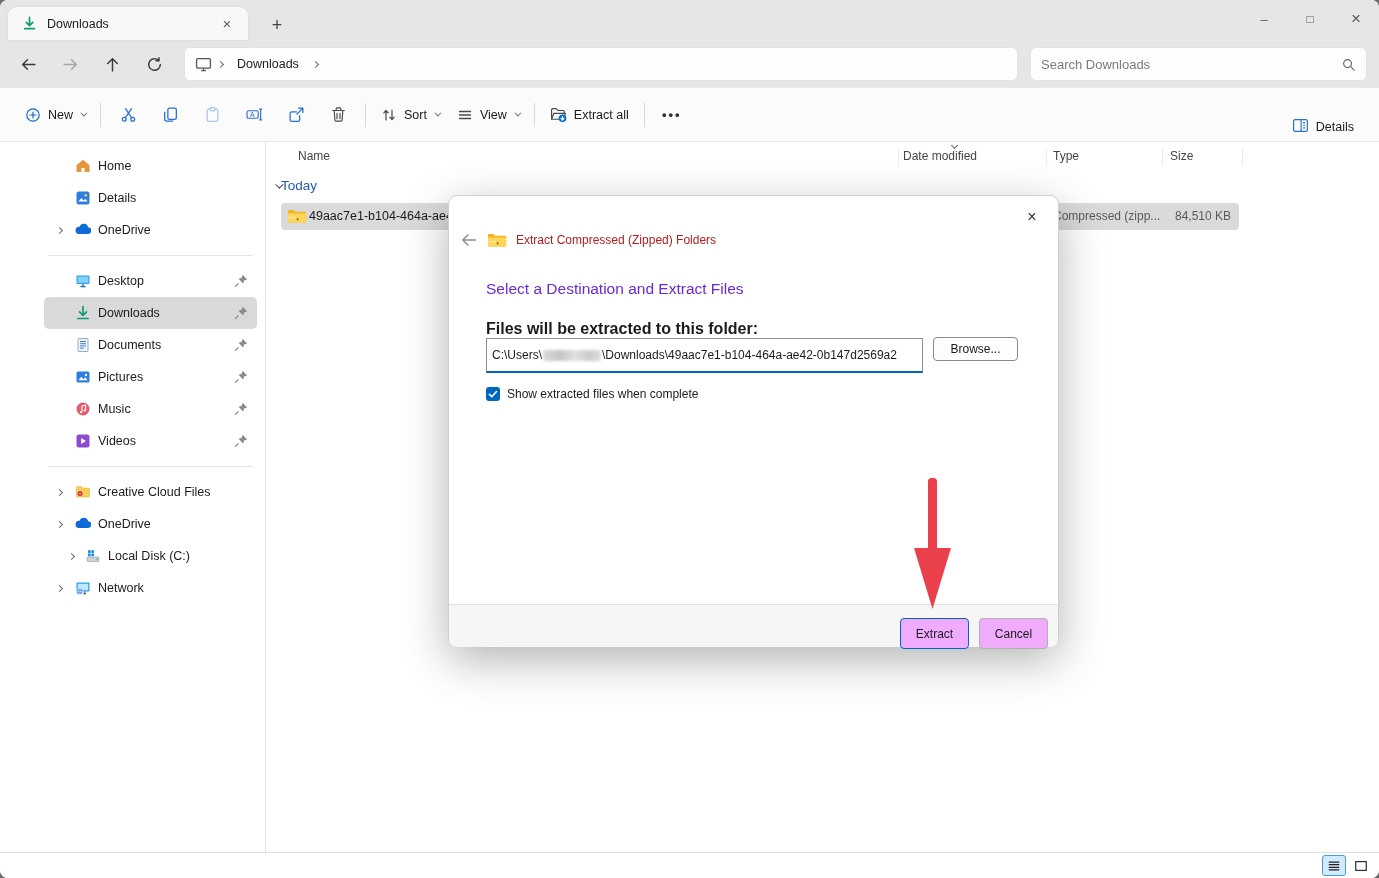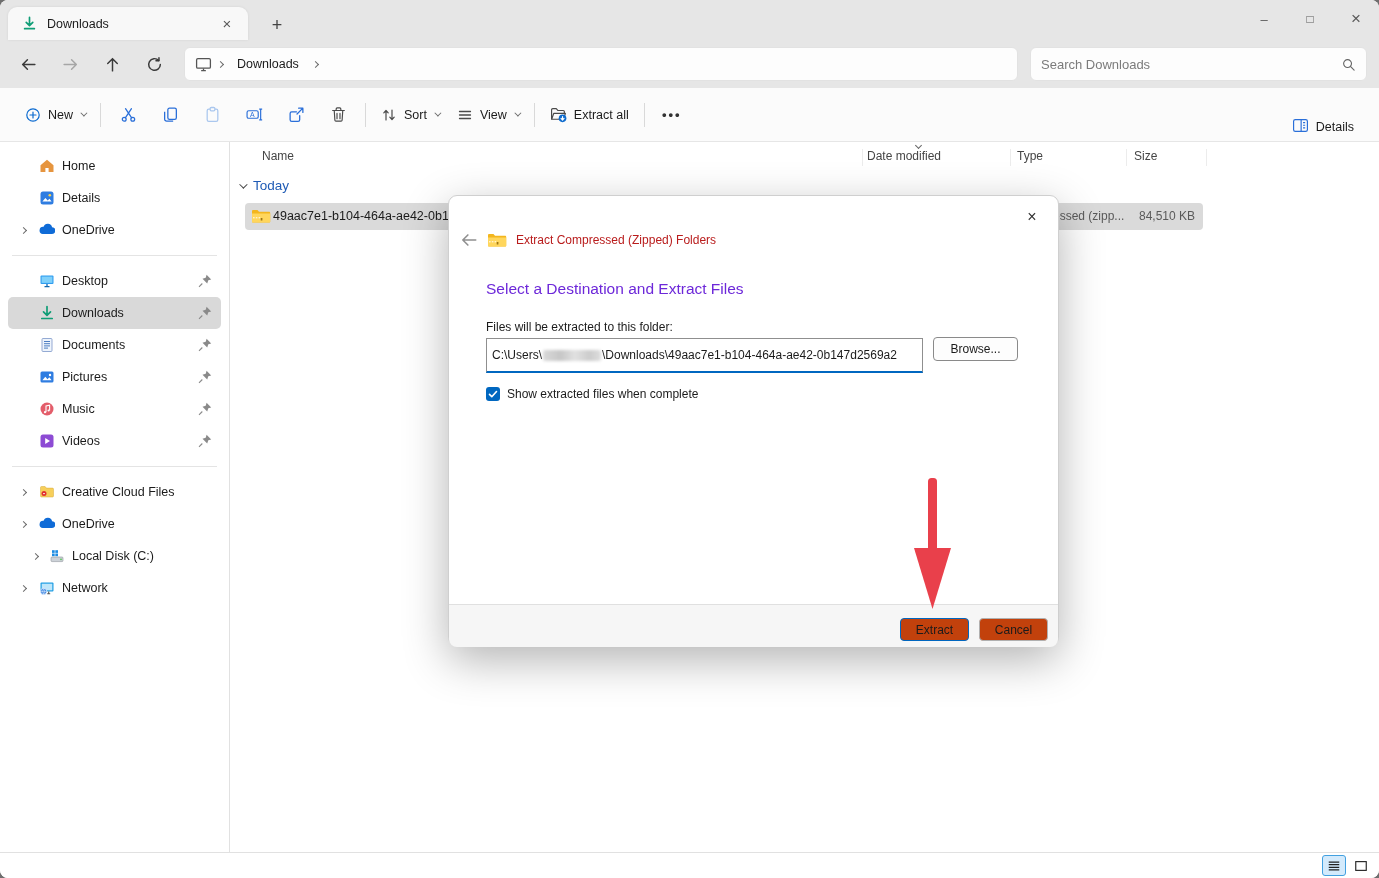--- a/index.html
+++ b/index.html
@@ -35,40 +35,40 @@
   .tb-icon-btn { width:42px; height:38px; display:flex; align-items:center; justify-content:center; border-radius:5px; }
   .tb-sep { width:1px; height:24px; background:#d9d9d9; margin:0 6px; }
   .chev { display:inline-block; width:6px; height:6px; border-right:1.3px solid #6a6a6a; border-bottom:1.3px solid #6a6a6a; }
   .chev.down { transform:rotate(45deg) translateY(-2px); }
   .chev.right { transform:rotate(-45deg); }
   .chev.sm { width:5px; height:5px; }
   .tb-more { letter-spacing:2px; font-weight:bold; color:#333; font-size:13px; }
   .tb-right { margin-left:auto;align-items:flex-end; }
 
   
-  .body { flex:1; display:flex; min-height:0; }
+  .body { flex:1; display:flex; min-height:0;padding-left:36px; }
   .sidebar { width:230px; border-right:1px solid #e1e1e1; padding-top:8px; overflow:hidden; }
   .side-item { height:32px; margin:0 8px; border-radius:5px; display:flex; align-items:center; position:relative; font-size:12.5px; color:#1b1b1b; }
   .side-item.selected { background:#d9d9d9; }
   .side-chev { position:absolute; left:8px; width:14px; display:flex; justify-content:center; color:#555; }
   .side-icon { position:absolute; left:30px; width:18px; height:18px; display:flex; align-items:center; justify-content:center; }
   .side-icon svg { width:16px; height:16px; }
   .side-label { position:absolute; left:54px; white-space:nowrap; }
   .side-item.indent .side-chev { left:20px; }
   .side-item.indent .side-icon { left:40px; }
   .side-item.indent .side-label { left:64px; }
   .side-pin { position:absolute; right:8px; width:16px; height:16px; }
   .side-div { height:1px; background:#e4e4e4; margin:9px 12px; }
 
   
   .content { flex:1; position:relative; background:#fff; }
   .col-label { position:absolute; top:7px; font-size:12px; color:#454545; }
   .col-sep { position:absolute; top:7px; width:1px; height:17px; background:#ececec; }
   .sort-chev { position:absolute; top:1px; width:5px; height:5px; border-right:1.2px solid #666; border-bottom:1.2px solid #666; transform:rotate(45deg); }
-  .group-row { position:absolute; left:9px; top:36px; display:flex; align-items:center; gap:8px; }
+  .group-row { position:absolute; left:9px; top:36px; display:flex; align-items:center; }
   .group-label { font-size:13.5px; color:#1f5bb5; }
   .group-chev { width:6px; height:6px; border-right:1.4px solid #454545; border-bottom:1.4px solid #454545; transform:rotate(45deg) translateY(-2px); }
   .file-row { position:absolute; left:15px; top:61px; width:958px; height:27px; background:#dadada; border-radius:4px; }
   .file-icon { position:absolute; left:6px; top:5px; width:20px; height:16px; }
   .file-name { position:absolute; left:28px; top:6px; font-size:12.5px; color:#1b1b1b; width:380px; overflow:hidden; white-space:nowrap; }
   .file-type { position:absolute; left:772px; top:6px; font-size:12px; color:#5a5a5a; white-space:nowrap; }
   .file-size { position:absolute; left:874px; top:6px; width:76px; text-align:right; font-size:12px; color:#5a5a5a; }
 
   
   .statusbar { height:26px; border-top:1px solid #e1e1e1; background:#fff; display:flex; align-items:center; justify-content:flex-end; padding:0 6px; flex:0 0 auto; gap:3px; }
@@ -77,30 +77,30 @@
   .sb-btn svg { width:14px; height:14px; }
 
   
   .dialog { position:absolute; left:448px; top:195px; width:611px; height:451px; background:#fff; border:1px solid #cfcfcf; border-radius:9px; box-shadow:0 14px 45px rgba(0,0,0,.30); z-index:40; }
   .dlg-close { position:absolute; right:12px; top:8px; width:28px; height:26px; display:flex; align-items:center; justify-content:center; font-size:16px; color:#333; border-radius:4px; }
   .dlg-header { position:absolute; left:11px; top:35px; display:flex; align-items:center; gap:9px; }
   .dlg-back { color:#8f8f8f; width:18px; height:18px; }
   .dlg-header svg.zip { width:20px; height:16px; }
   .dlg-title { font-size:12px; color:#b91c1c; }
   .dlg-heading { position:absolute; left:37px; top:84px; font-size:15.5px; color:#6d28d9; }
-  .dlg-label { position:absolute; left:37px; top:124px; font-size:12px; color:#1b1b1b; }
+  .dlg-label { position:absolute; left:37px; top:124px; font-size:16px; color:#1b1b1b;font-weight:bold; }
   .dlg-path { position:absolute; left:37px; top:142px; width:437px; height:23px; background:#fff; border:1px solid #8f8f8f; border-bottom:2px solid #0067c0; font-size:12px; color:#1b1b1b; display:flex; align-items:center; padding:16px 5px; white-space:nowrap; overflow:hidden; }
   .redacted { display:inline-block; width:58px; height:11px; margin:0 1px; border-radius:2px; background:linear-gradient(90deg,#d9d9d9,#c6c6c6 30%,#e1e1e1 55%,#cccccc 80%,#dddddd); filter:blur(1.6px); }
   .dlg-browse { position:absolute; left:484px; top:141px; width:85px; height:24px; background:#fdfdfd; border:1px solid #8a8a8a; border-radius:4px; font-size:12px; color:#1b1b1b; display:flex; align-items:center; justify-content:center; }
   .dlg-checkrow { position:absolute; left:37px; top:191px; display:flex; align-items:center; gap:7px; }
   .checkbox { width:14px; height:14px; background:#0067c0; border-radius:3px; display:flex; align-items:center; justify-content:center; }
   .checkbox svg { width:10px; height:10px; }
   .check-label { font-size:12px; color:#1b1b1b; }
   .dlg-footer { position:absolute; left:0; top:408px; width:100%; height:43px; background:#f6f6f6; border-top:1px solid #e0e0e0; border-radius:0 0 8px 8px; }
-  .dlg-btn { position:absolute; top:13px; width:69px; height:23px; border-radius:4px; font-size:12px; color:#1b1b1b; display:flex; align-items:center; justify-content:center; background:#c2410c; }
+  .dlg-btn { position:absolute; top:13px; width:69px; height:31px; border-radius:4px; font-size:12px; color:#1b1b1b; display:flex; align-items:center; justify-content:center; background:#f0abfc; }
   .btn-extract { left:451px; border:1px solid #0067c0; }
   .btn-cancel { left:530px; border:1px solid #b0b0b0; }
 
   
   .annot { position:absolute; z-index:50; }
   .annot-badge { position:absolute; left:916px; top:430px; width:32px; height:32px; border-radius:50%; background:#e9404b; color:#fff; font-size:17px; font-weight:bold; display:flex; align-items:center; justify-content:center; }
   .annot-arrow { position:absolute; left:905px; top:472px; }
 </style>
 </head>
 <body>

